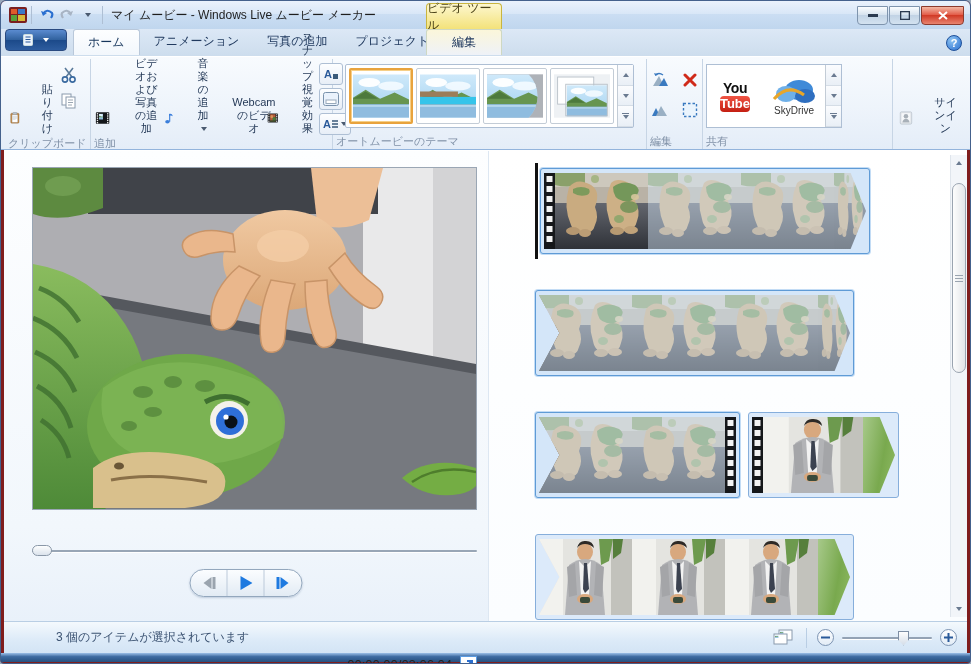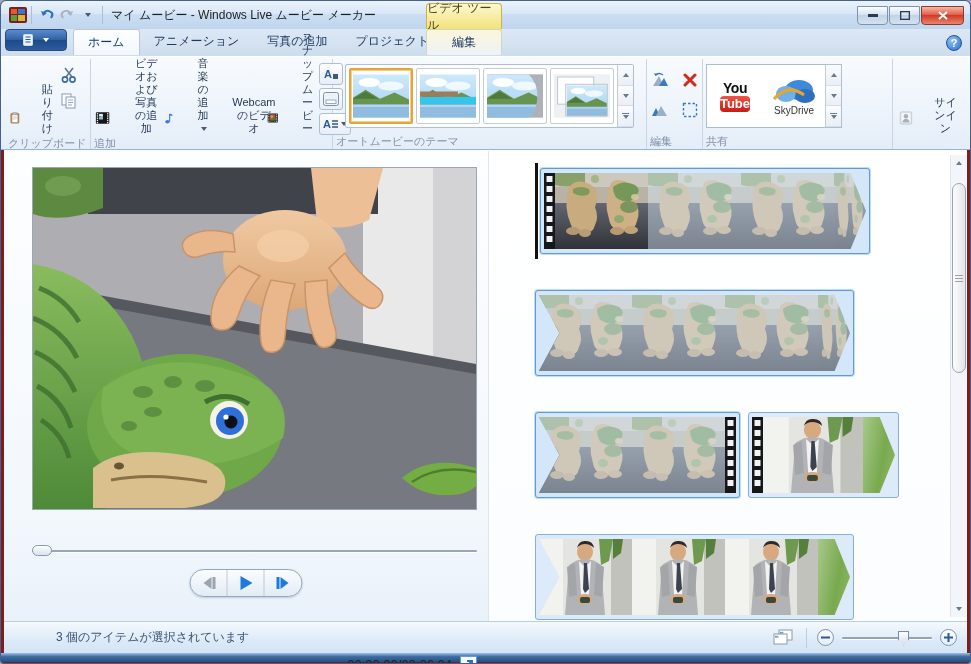--- a/index.html
+++ b/index.html
@@ -434,21 +434,21 @@
                 <rect x="27" y="16" width="3" height="3"></rect>
                 <rect x="27" y="21" width="3" height="3"></rect>
                 <rect x="27" y="26" width="3" height="3"></rect>
               </g>
             <rect x="9" y="6" width="16" height="22" fill="#b05a3a"></rect>
             <ellipse cx="14" cy="13" rx="4" ry="5" fill="#d8905a"></ellipse>
             <ellipse cx="21" cy="20" rx="5" ry="6" fill="#4a7a3a"></ellipse>
             <rect x="9" y="24" width="16" height="4" fill="#2a4a2a"></rect>
           </svg>
           <div class="blabel"><span>スナップ</span><br>
-            <span>ムービー</span></div>
+            <span>視覚効果</span></div>
         </div>
         <div class="smallcol">
           <div class="smallbtn">
             <svg width="16" height="14" viewBox="0 0 16 14">
               <text x="1" y="11" font-size="11" font-weight="bold" fill="#2a5a9a">A</text>
               <rect x="10" y="7" width="5" height="5" fill="#3a5a7a"></rect>
             </svg>
           </div>
           <div class="smallbtn">
             <svg width="16" height="14" viewBox="0 0 16 14">

